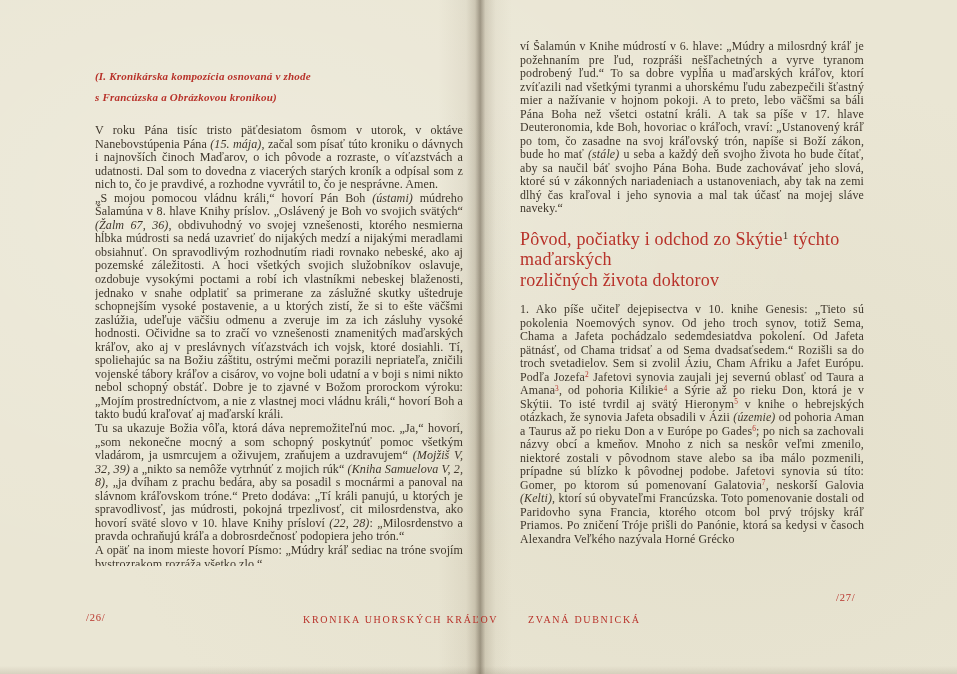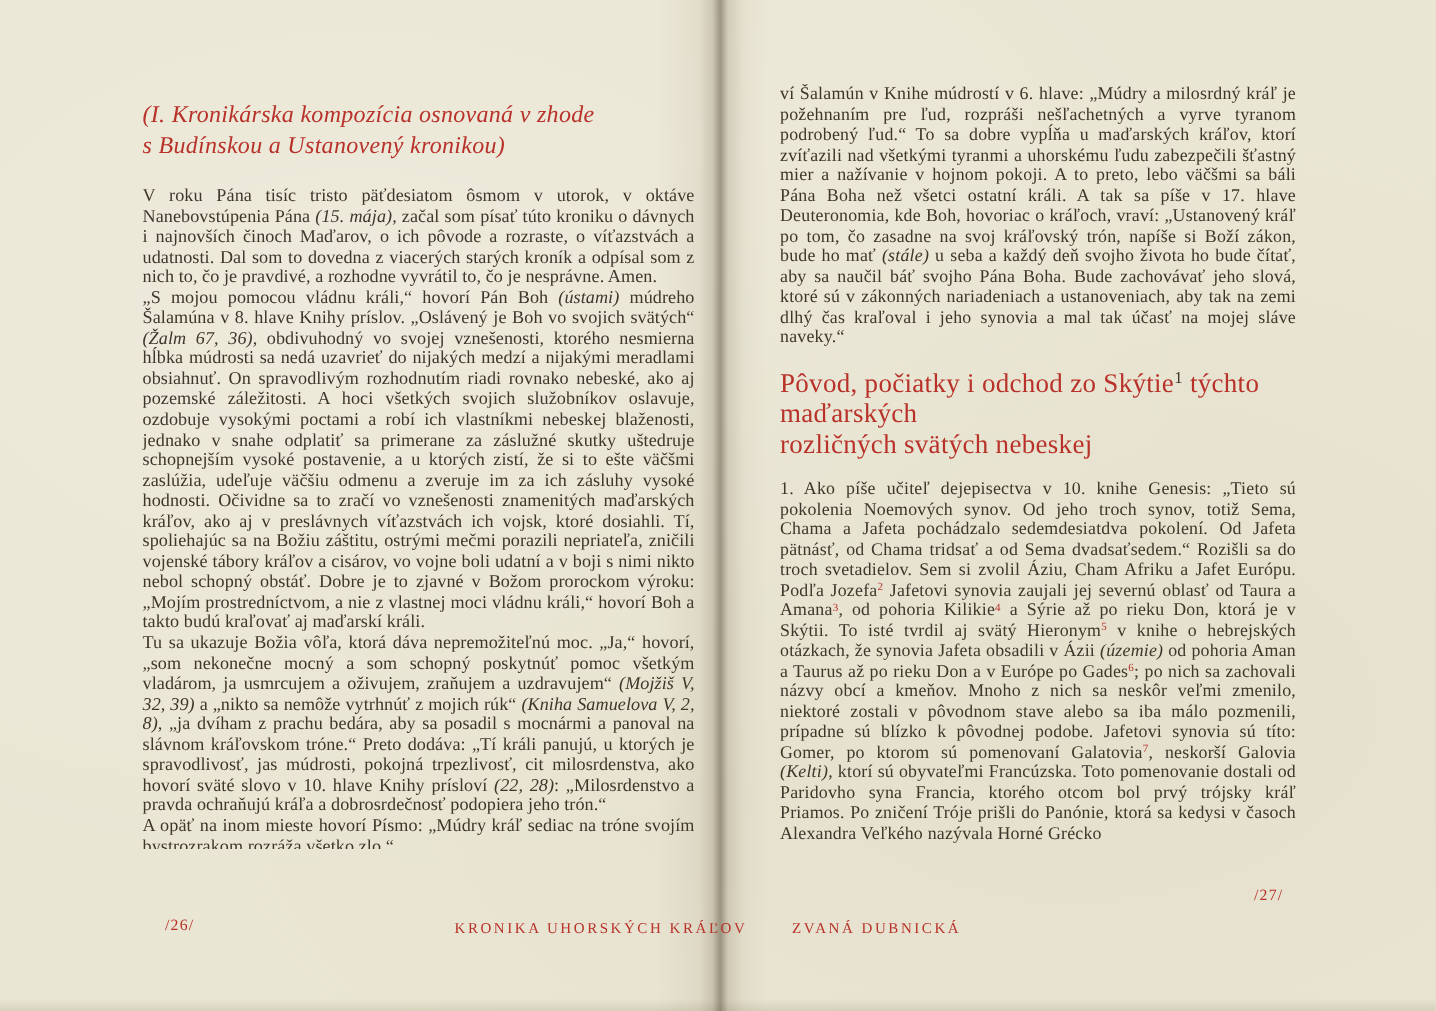--- a/index.html
+++ b/index.html
@@ -25,25 +25,25 @@
       rgba(95,78,52,0.18) 64%,
       rgba(110,92,64,0.05) 78%,
       rgba(110,92,64,0) 100%);
   }
   .edge-bottom{
     position:absolute;left:0;bottom:0;width:957px;height:8px;
     background:linear-gradient(180deg,rgba(80,65,45,0) 0%,rgba(80,65,45,0.12) 100%);
   }
   .page{position:absolute;overflow:hidden;color:var(--ink);}
   .page-left{left:95px;top:66px;width:368px;height:500px;}
-  .page-right{left:520px;top:56px;width:344px;height:512px;}
+  .page-right{left:520px;top:40px;width:344px;height:512px;}
 
   .chapter-heading{
-    margin:0 0 16px 0;font-style:italic;font-weight:normal;
-    color:var(--red);font-size:16px;line-height:21px;letter-spacing:0.2px;
+    margin:0 0 16px 0;font-style:italic;font-weight:bold;
+    color:var(--red);font-size:11px;line-height:21px;letter-spacing:0.2px;
   }
   .chapter-heading .hline{display:block;}
 
   .body p{
     margin:0;text-align:justify;
     font-size:12.1px;line-height:13.55px;letter-spacing:0.05px;
   }
   .page-right .body p{font-size:11.9px;line-height:13.5px;letter-spacing:0.15px;}
 
   sup{
@@ -54,52 +54,52 @@
 
   .sec-heading{
     margin:13px 0 13px 0;font-weight:normal;
     color:var(--red);font-size:18px;line-height:20.5px;letter-spacing:0.2px;
   }
   .sec-heading .hline{display:block;}
 
   .footer-item{position:absolute;color:var(--red);white-space:nowrap;}
   .pageno{font-size:10.5px;letter-spacing:0.8px;}
   .running{font-size:10px;letter-spacing:1.7px;}
-  .fl-num{left:110px;top:612px;}
+  .fl-num{left:86px;top:612px;}
   .fl-title{left:303px;top:614px;}
   .fr-title{left:528px;top:614px;}
   .fr-num{left:836px;top:592px;}
 </style>
 </head>
 <body>
 
 <div class="spread">
 
   <div class="page page-left">
     <h2 class="chapter-heading">
       <span class="hline">(I. Kronikárska kompozícia osnovaná v zhode</span>
-      <span class="hline">s Budínskou a Ustanovený kronikou)</span>
+      <span class="hline">s Francúzska a Obrázkovou kronikou)</span>
     </h2>
     <div class="body">
       <p><span>V roku Pána tisíc tristo päťdesiatom ôsmom v utorok, v oktáve Nanebovstúpenia Pána </span><span style="font-style: italic;">(15. mája)</span><span>, začal som písať túto kroniku o dávnych i najnovších činoch Maďarov, o ich pôvode a rozraste, o víťazstvách a udatnosti. Dal som to dovedna z viacerých starých kroník a odpísal som z nich to, čo je pravdivé, a rozhodne vyvrátil to, čo je nesprávne. Amen.</span></p>
       <p><span>„S mojou pomocou vládnu králi,“ hovorí Pán Boh </span><span style="font-style: italic;">(ústami)</span><span> múdreho Šalamúna v 8. hlave Knihy príslov. „Oslávený je Boh vo svojich svätých“ </span><span style="font-style: italic;">(Žalm 67, 36)</span><span>, obdivuhodný vo svojej vznešenosti, ktorého nesmierna hĺbka múdrosti sa nedá uzavrieť do nijakých medzí a nijakými meradlami obsiahnuť. On spravodlivým rozhodnutím riadi rovnako nebeské, ako aj pozemské záležitosti. A hoci všetkých svojich služobníkov oslavuje, ozdobuje vysokými poctami a robí ich vlastníkmi nebeskej blaženosti, jednako v snahe odplatiť sa primerane za záslužné skutky uštedruje schopnejším vysoké postavenie, a u ktorých zistí, že si to ešte väčšmi zaslúžia, udeľuje väčšiu odmenu a zveruje im za ich zásluhy vysoké hodnosti. Očividne sa to zračí vo vznešenosti znamenitých maďarských kráľov, ako aj v preslávnych víťazstvách ich vojsk, ktoré dosiahli. Tí, spoliehajúc sa na Božiu záštitu, ostrými mečmi porazili nepriateľa, zničili vojenské tábory kráľov a cisárov, vo vojne boli udatní a v boji s nimi nikto nebol schopný obstáť. Dobre je to zjavné v Božom prorockom výroku: „Mojím prostredníctvom, a nie z vlastnej moci vládnu králi,“ hovorí Boh a takto budú kraľovať aj maďarskí králi.</span></p>
       <p><span>Tu sa ukazuje Božia vôľa, ktorá dáva nepremožiteľnú moc. „Ja,“ hovorí, „som nekonečne mocný a som schopný poskytnúť pomoc všetkým vladárom, ja usmrcujem a oživujem, zraňujem a uzdravujem“ </span><span style="font-style: italic;">(Mojžiš V, 32, 39)</span><span> a „nikto sa nemôže vytrhnúť z mojich rúk“ </span><span style="font-style: italic;">(Kniha Samuelova V, 2, 8)</span><span>, „ja dvíham z prachu bedára, aby sa posadil s mocnármi a panoval na slávnom kráľovskom tróne.“ Preto dodáva: „Tí králi panujú, u ktorých je spravodlivosť, jas múdrosti, pokojná trpezlivosť, cit milosrdenstva, ako hovorí sväté slovo v 10. hlave Knihy prísloví </span><span style="font-style: italic;">(22, 28)</span><span>: „Milosrdenstvo a pravda ochraňujú kráľa a dobrosrdečnosť podopiera jeho trón.“</span></p>
       <p><span>A opäť na inom mieste hovorí Písmo: „Múdry kráľ sediac na tróne svojím bystrozrakom rozráža všetko zlo.“ </span></p>
     </div>
   </div>
 
   <div class="gutter"></div>
 
   <div class="page page-right">
     <div class="body">
       <p><span>ví Šalamún v Knihe múdrostí v 6. hlave: „Múdry a milosrdný kráľ je požehnaním pre ľud, rozpráši nešľachetných a vyrve tyranom podrobený ľud.“ To sa dobre vypĺňa u maďarských kráľov, ktorí zvíťazili nad všetkými tyranmi a uhorskému ľudu zabezpečili šťastný mier a nažívanie v hojnom pokoji. A to preto, lebo väčšmi sa báli Pána Boha než všetci ostatní králi. A tak sa píše v 17. hlave Deuteronomia, kde Boh, hovoriac o kráľoch, vraví: „Ustanovený kráľ po tom, čo zasadne na svoj kráľovský trón, napíše si Boží zákon, bude ho mať </span><span style="font-style: italic;">(stále)</span><span> u seba a každý deň svojho života ho bude čítať, aby sa naučil báť svojho Pána Boha. Bude zachovávať jeho slová, ktoré sú v zákonných nariadeniach a ustanoveniach, aby tak na zemi dlhý čas kraľoval i jeho synovia a mal tak účasť na mojej sláve naveky.“</span></p>
     </div>
     <h2 class="sec-heading">
       <span class="hline"><span>Pôvod, počiatky i odchod zo Skýtie</span><sup>1</sup><span> týchto maďarských</span></span>
-      <span class="hline"><span>rozličných svätých nebeskej</span></span>
+      <span class="hline"><span>rozličných života doktorov</span></span>
     </h2>
     <div class="body">
       <p><span>1. Ako píše učiteľ dejepisectva v 10. knihe Genesis: „Tieto sú pokolenia Noemových synov. Od jeho troch synov, totiž Sema, Chama a Jafeta pochádzalo sedemdesiatdva pokolení. Od Jafeta pätnásť, od Chama tridsať a od Sema dvadsaťsedem.“ Rozišli sa do troch svetadielov. Sem si zvolil Áziu, Cham Afriku a Jafet Európu. Podľa Jozefa</span><sup>2</sup><span> Jafetovi synovia zaujali jej severnú oblasť od Taura a Amana</span><sup>3</sup><span>, od pohoria Kilikie</span><sup>4</sup><span> a Sýrie až po rieku Don, ktorá je v Skýtii. To isté tvrdil aj svätý Hieronym</span><sup>5</sup><span> v knihe o hebrejských otázkach, že synovia Jafeta obsadili v Ázii </span><span style="font-style: italic;">(územie)</span><span> od pohoria Aman a Taurus až po rieku Don a v Európe po Gades</span><sup>6</sup><span>; po nich sa zachovali názvy obcí a kmeňov. Mnoho z nich sa neskôr veľmi zmenilo, niektoré zostali v pôvodnom stave alebo sa iba málo pozmenili, prípadne sú blízko k pôvodnej podobe. Jafetovi synovia sú títo: Gomer, po ktorom sú pomenovaní Galatovia</span><sup>7</sup><span>, neskorší Galovia </span><span style="font-style: italic;">(Kelti)</span><span>, ktorí sú obyvateľmi Francúzska. Toto pomenovanie dostali od Paridovho syna Francia, ktorého otcom bol prvý trójsky kráľ Priamos. Po zničení Tróje prišli do Panónie, ktorá sa kedysi v časoch Alexandra Veľkého nazývala Horné Grécko</span></p>
     </div>
   </div>
 
   <span class="footer-item pageno fl-num">/26/</span>
   <span class="footer-item running fl-title">KRONIKA UHORSKÝCH KRÁĽOV</span>
   <span class="footer-item running fr-title">ZVANÁ DUBNICKÁ</span>
   <span class="footer-item pageno fr-num">/27/</span>

